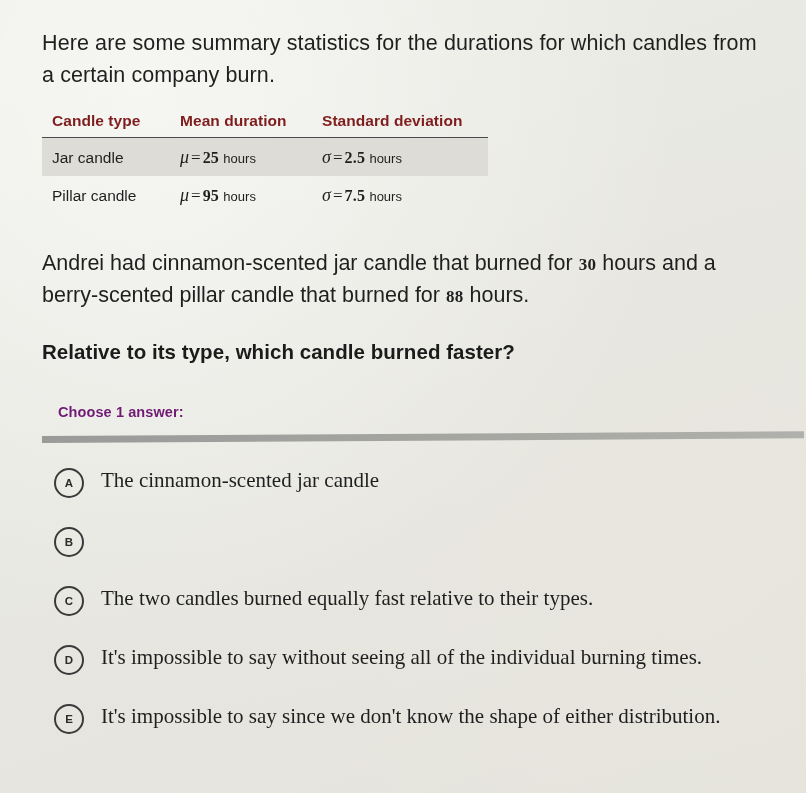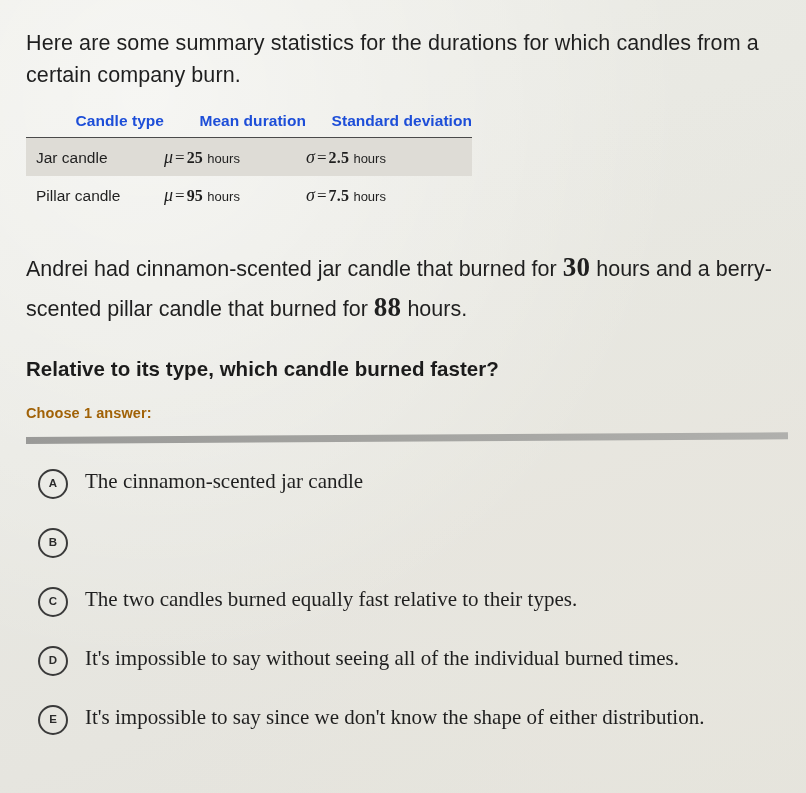--- a/index.html
+++ b/index.html
@@ -21,21 +21,21 @@
     position: absolute;
     inset: 0;
     background:
       radial-gradient(ellipse at 18% 12%, rgba(255,255,255,0.55) 0%, rgba(255,255,255,0) 58%),
       radial-gradient(ellipse at 88% 78%, rgba(232,230,222,0.75) 0%, rgba(232,230,222,0) 62%),
       linear-gradient(160deg, #ececE6 0%, #e8e8e2 42%, #e6e5df 72%, #e3e2db 100%);
     pointer-events: none;
   }
   .content {
     position: relative;
-    padding: 0 26px;
+    padding: 0 42px;
   }
 
   
   .prompt {
     margin: 0;
     padding-top: 28px;
     font-size: 21.5px;
     line-height: 1.47;
     letter-spacing: 0.1px;
     color: #1f1f1f;
@@ -46,24 +46,24 @@
   .table-wrap {
     margin-top: 21px;
     width: 446px;
   }
   table.summary {
     border-collapse: collapse;
     width: 446px;
     table-layout: fixed;
   }
   table.summary th {
-    text-align: right;
+    text-align: left;
     font-size: 15.5px;
     font-weight: 700;
-    color: #1d4ed8;
+    color: #7f1d1d;
     padding: 0 0 7px 0;
     border-bottom: 1.6px solid #4a4a4a;
     letter-spacing: 0.05px;
     white-space: nowrap;
   }
   table.summary td {
     font-size: 15.5px;
     padding: 9px 0 8px 0;
     color: #1f1f1f;
     vertical-align: middle;
@@ -99,38 +99,38 @@
   .scenario {
     margin: 0;
     padding-top: 34px;
     font-size: 21.5px;
     line-height: 1.47;
     color: #1f1f1f;
     max-width: 770px;
   }
   .scenario .n {
     font-family: "Liberation Serif", "DejaVu Serif", serif;
-    font-size: 27px;
+    font-size: 17px;
     font-weight: 700;
     letter-spacing: 0.3px;
   }
   .question {
     margin: 0;
     padding-top: 29px;
     font-size: 20.5px;
     font-weight: 700;
     color: #1b1b1b;
     letter-spacing: 0.05px;
   }
   .choose-label {
-    margin: 0;
+    margin: 16px;
     padding-top: 24px;
     font-size: 14.5px;
     font-weight: 700;
-    color: #a16207;
+    color: #701a75;
     letter-spacing: 0.1px;
   }
 
   
   .divider {
     margin: 16px 0 0 0;
     height: 7px;
     width: 762px;
     background: linear-gradient(90deg, #9a9a98 0%, #a4a4a1 50%, #b0b0ad 100%);
     transform: rotate(-0.35deg);
@@ -231,21 +231,21 @@
     </li>
     <li class="choice">
       <span class="radio">B</span>
     </li>
     <li class="choice">
       <span class="radio">C</span>
       <span class="choice-text">The two candles burned equally fast relative to their types.</span>
     </li>
     <li class="choice">
       <span class="radio">D</span>
-      <span class="choice-text">It's impossible to say without seeing all of the individual burned times.</span>
+      <span class="choice-text">It's impossible to say without seeing all of the individual burning times.</span>
     </li>
     <li class="choice">
       <span class="radio">E</span>
       <span class="choice-text">It's impossible to say since we don't know the shape of either distribution.</span>
     </li>
   </ul>
 
 </div>
 
 </body></html>

